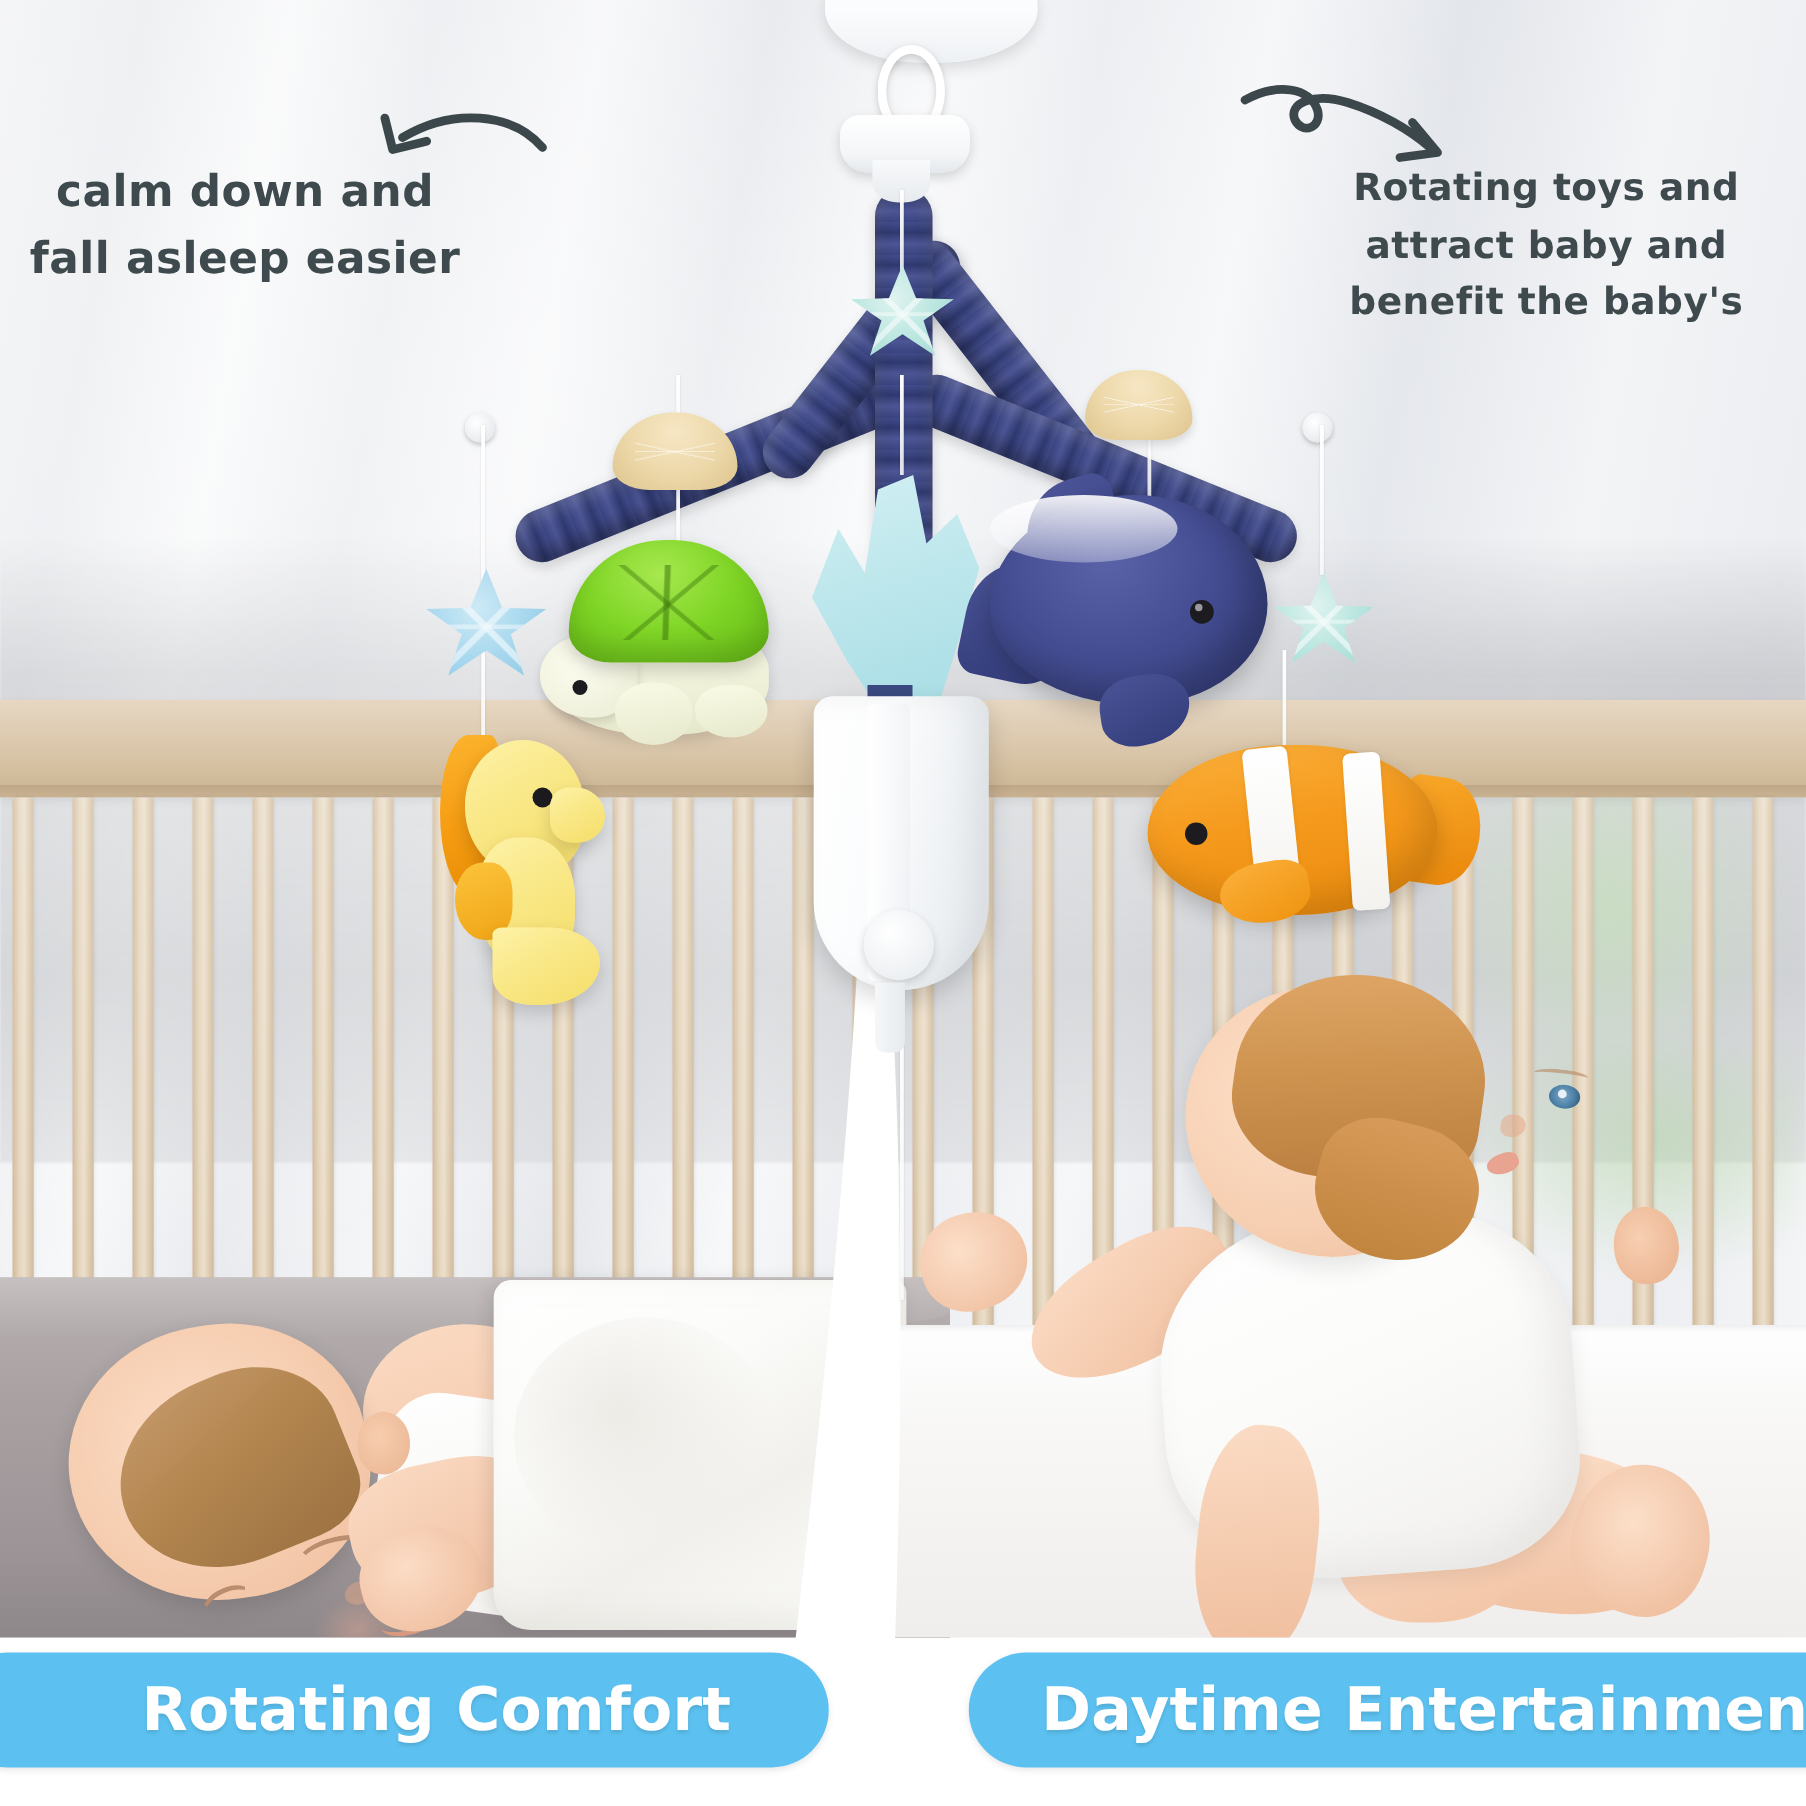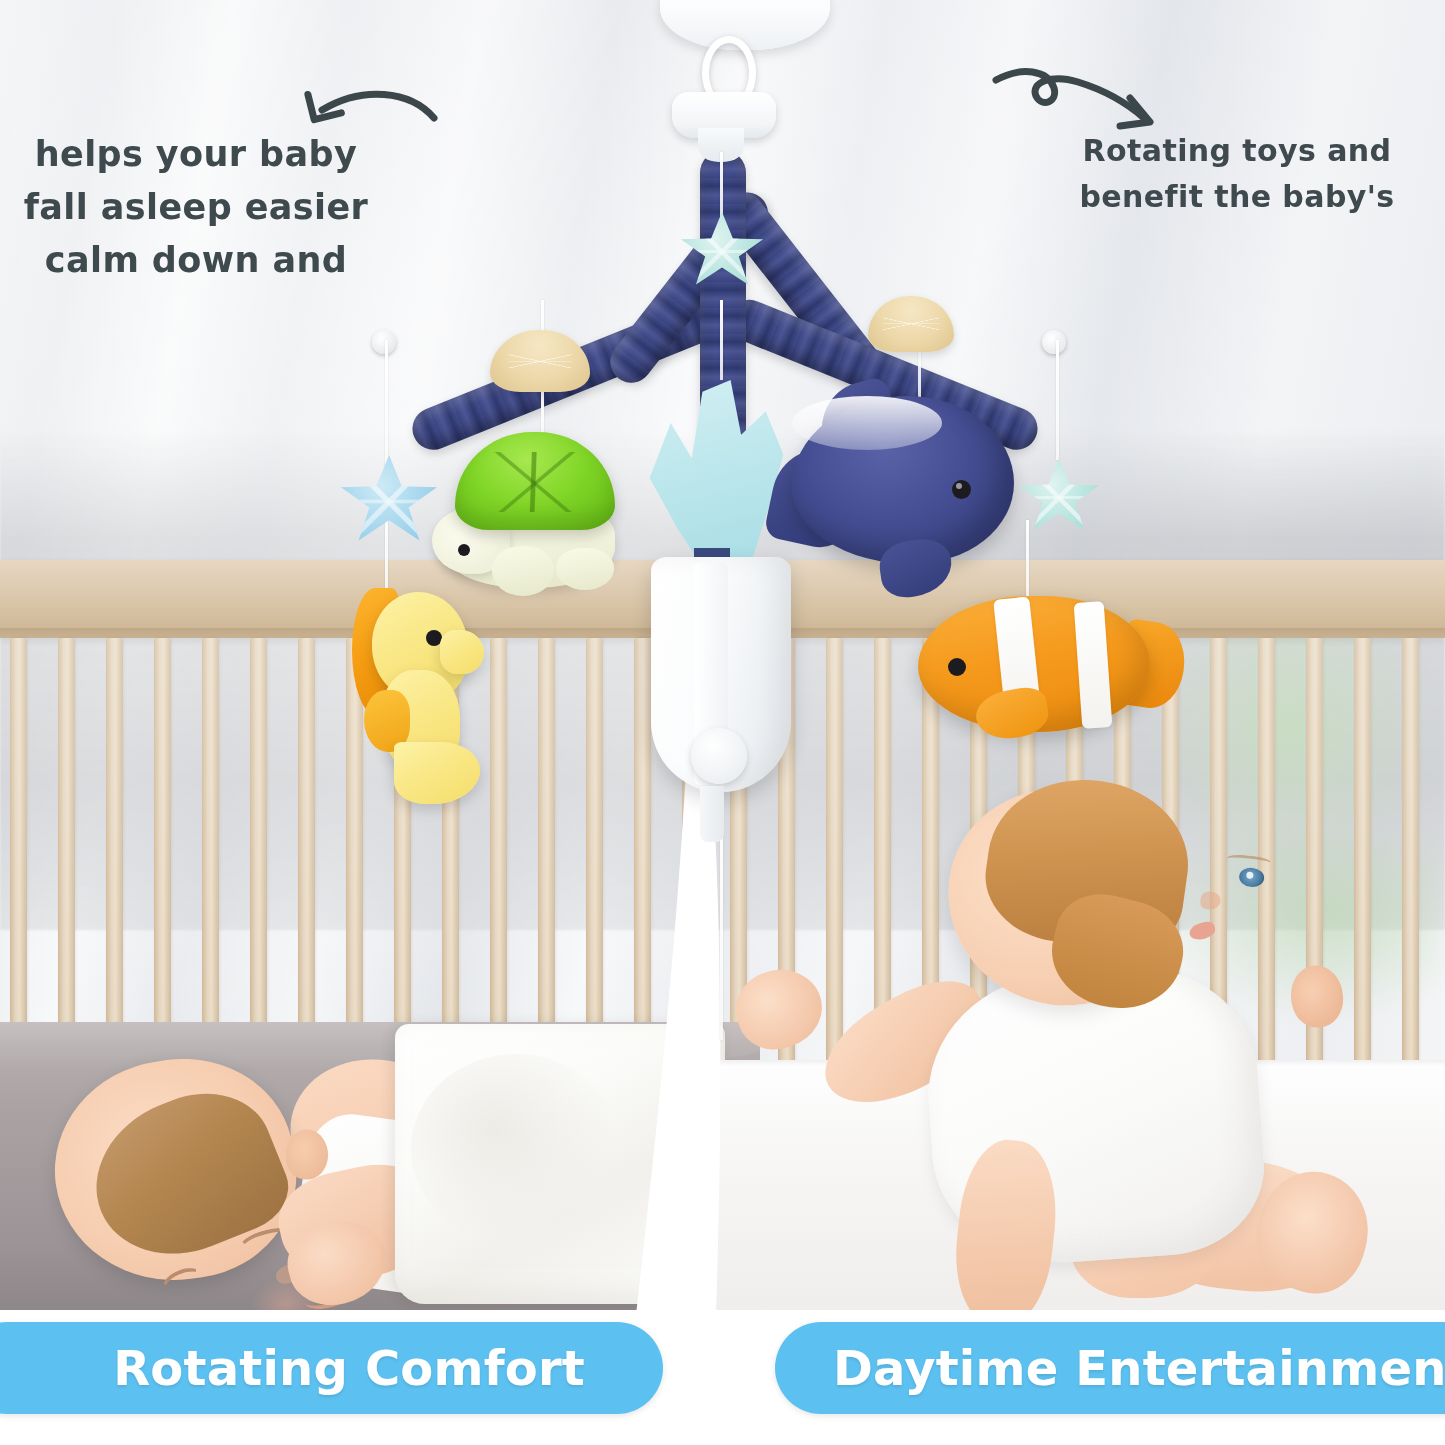--- a/index.html
+++ b/index.html
@@ -670,32 +670,32 @@
     <div class="mbox-knob"></div>
     <div class="mbox-stem"></div>
   </div>
 
   <svg class="arrow" style="left:292px;top:74px;width:150px;height:88px;" viewBox="0 0 150 88">
     <path d="M142 44 C 118 16, 70 12, 30 36" stroke="#3b474b" stroke-width="7" fill="none" stroke-linecap="round"></path>
     <path d="M20 18 L 20 44 L 48 44" stroke="#3b474b" stroke-width="7" fill="none" stroke-linecap="round" stroke-linejoin="round" transform="rotate(-14 28 36)"></path>
   </svg>
 
   <div class="annot annot-left">
-    <span class="ln">helps your baby</span>
+    <span class="ln">calm down and</span>
     <span class="ln">fall asleep easier</span>
-    <span class="ln">calm down and</span>
   </div>
 
   <svg class="arrow" style="left:992px;top:56px;width:180px;height:92px;" viewBox="0 0 180 92">
     <path d="M4 24 C 30 10, 56 14, 62 32 C 66 46, 50 52, 44 40 C 38 26, 60 18, 86 26 C 112 34, 136 48, 152 62" stroke="#3b474b" stroke-width="7" fill="none" stroke-linecap="round"></path>
     <path d="M138 42 L 158 66 L 128 70" stroke="#3b474b" stroke-width="7" fill="none" stroke-linecap="round" stroke-linejoin="round"></path>
   </svg>
 
   <div class="annot annot-right">
     <span class="ln">Rotating toys and</span>
+    <span class="ln">attract baby and</span>
     <span class="ln">benefit the baby's</span>
   </div>
 
   <div class="banner banner-left">
     <span>Rotating Comfort</span>
   </div>
   <div class="banner banner-right">
     <span>Daytime Entertainment</span>
   </div>
 

